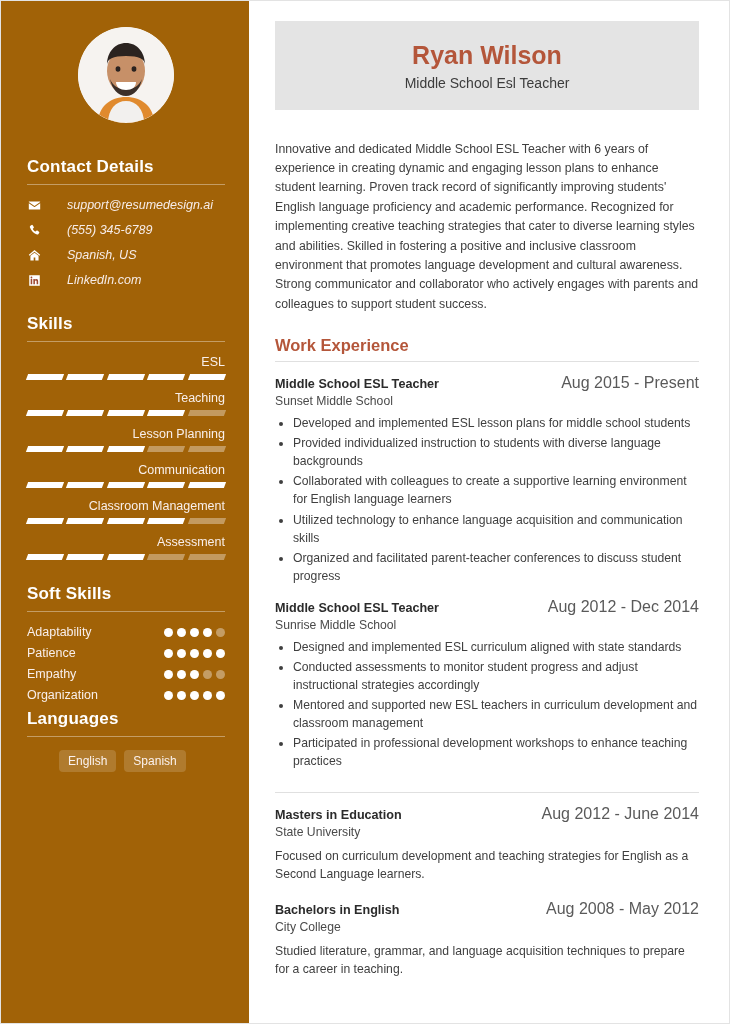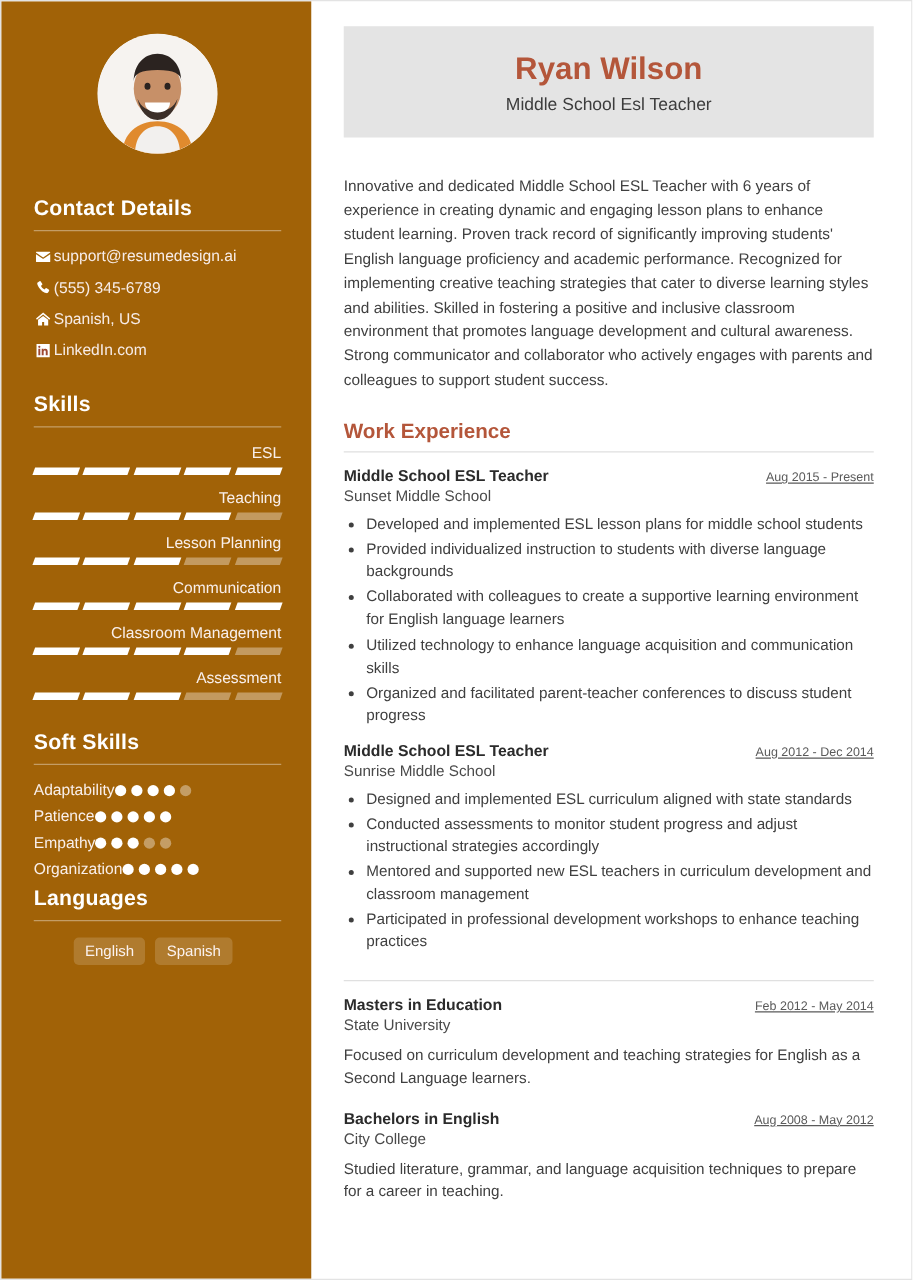--- a/index.html
+++ b/index.html
@@ -55,25 +55,26 @@
     height: 1px;
     background: rgba(255,255,255,.38);
     margin-bottom: 13px;
   }
 
   
   .contact-list { margin-bottom: 26px; }
   .contact-row {
     display: flex;
     align-items: center;
-    gap: 2px;
+    gap: 26px;
     font-size: 12.5px;
     line-height: 1.2;
     margin-bottom: 10px;
     color: #f7ece8;
+    font-style: italic;
   }
   .contact-row .ico {
     width: 14px;
     height: 14px;
     flex: 0 0 14px;
     display: flex;
     align-items: center;
     justify-content: center;
   }
   .contact-row .ico svg { width: 13px; height: 13px; fill: #ffffff; }
@@ -97,21 +98,21 @@
   }
   .seg.on { background: #ffffff; }
 
   .skills-wrap { margin-bottom: 24px; }
 
   
   .soft-wrap { }
   .soft-row {
     display: flex;
     align-items: center;
-    justify-content: flex-start;
+    justify-content: space-between;
     margin-bottom: 7px;
   }
   .soft-name { font-size: 12.5px; color: #f9efeb; }
   .dots { display: flex; gap: 4px; }
   .dot {
     width: 9px;
     height: 9px;
     border-radius: 50%;
     background: rgba(255,255,255,.38);
   }
@@ -179,24 +180,23 @@
     justify-content: space-between;
     align-items: baseline;
     gap: 14px;
   }
   .entry-role {
     font-size: 12.6px;
     font-weight: bold;
     color: #2b2b2b;
   }
   .entry-date {
-    font-size: 10px;
+    font-size: 16px;
     color: #5a5a5a;
     white-space: nowrap;
-    text-decoration: underline;
   }
   .entry-org {
     font-size: 12.2px;
     color: #4a4a4a;
     margin-top: 2px;
   }
   .bullets {
     margin: 6px 0 0 18px;
     padding: 0;
   }
@@ -451,21 +451,21 @@
           </ul>
       </div>
     </section>
 
     <section class="section">
       <div class="sec-rule"></div>
 
       <div class="edu-entry">
         <div class="entry-top">
           <span class="entry-role">Masters in Education</span>
-          <span class="entry-date">Feb 2012 - May 2014</span>
+          <span class="entry-date">Aug 2012 - June 2014</span>
         </div>
         <div class="entry-org">State University</div>
         <div class="entry-desc">Focused on curriculum development and teaching strategies for English as a Second Language learners.</div>
       </div>
 
       <div class="edu-entry">
         <div class="entry-top">
           <span class="entry-role">Bachelors in English</span>
           <span class="entry-date">Aug 2008 - May 2012</span>
         </div>

